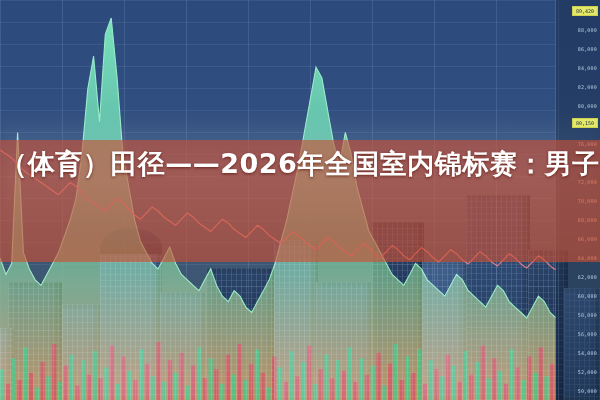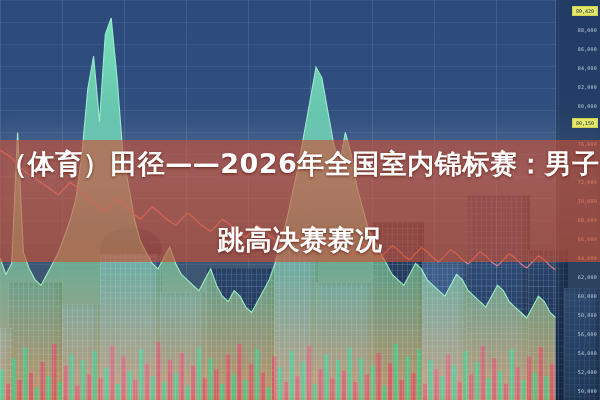--- a/index.html
+++ b/index.html
@@ -279,16 +279,15 @@
         <div class="tick" style="top: 369px;">52,000</div>
         <div class="tick" style="top: 388px;">50,000</div>
       </div>
     <div class="tag" id="tag0" style="top:6px;">89,420</div>
     <div class="tag" id="tag1" style="top:118px;">80,150</div>
   </div>
 
   <div class="band"></div>
   <div class="headline">
     <div class="hl-line">（体育）田径——2026年全国室内锦标赛：男子</div>
-    <div class="hl-line">跳高决赛赛况</div>
   </div>
 
 </div>
 
 </body></html>

